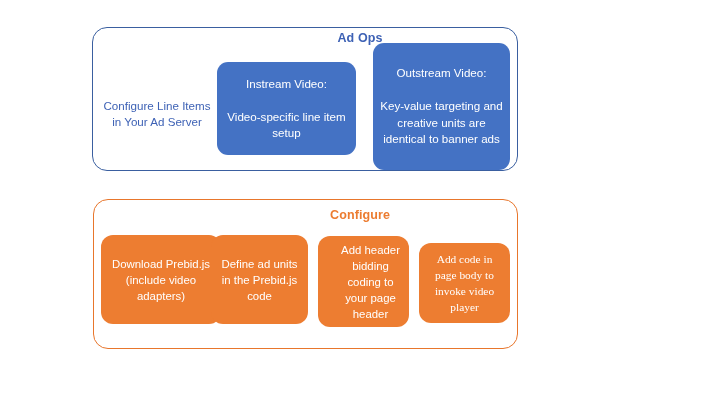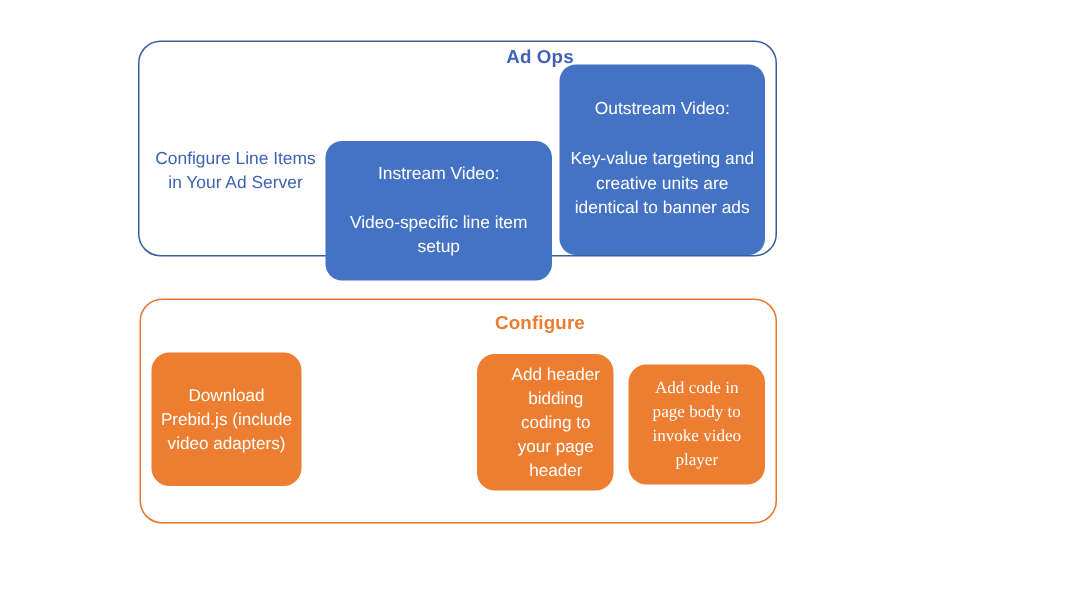--- a/index.html
+++ b/index.html
@@ -109,36 +109,35 @@
     background: #ED7D31;
     font-size: 11.4px;
     line-height: 16px;
     border-radius: 12px;
   }
 
   
   .card-instream {
     left: 217px;
     top: 62px;
-    width: 151px;
+    width: 139px;
     height: 93px;
-    margin-top: 32px;
   }
   .card-outstream {
     left: 373px;
     top: 43px;
     width: 137px;
     height: 127px;
   }
 
   
   .card-dev-1 {
     left: 101px;
     top: 235px;
-    width: 100px;
+    width: 120px;
     height: 89px;
   }
   .card-dev-2 {
     left: 211px;
     top: 235px;
     width: 97px;
     height: 89px;
   }
   .card-dev-3 {
     left: 318px;
@@ -181,20 +180,23 @@
   </div>
 
   <div class="group group-devs"></div>
 
   <div class="group-title group-title-devs">Configure</div>
 
   <div class="card card-orange card-dev-1">
     <span class="card-text">Download Prebid.js (include video adapters)</span>
   </div>
 
+  <div class="card card-orange card-dev-2">
+    <span class="card-text">Define ad units in the Prebid.js code</span>
+  </div>
 
   <div class="card card-orange card-dev-3">
     <span class="card-text">Add header bidding coding to your page header</span>
   </div>
 
   <div class="card card-orange card-dev-4">
     <span class="card-text">Add code in page body to invoke video player</span>
   </div>
 
 </div>

